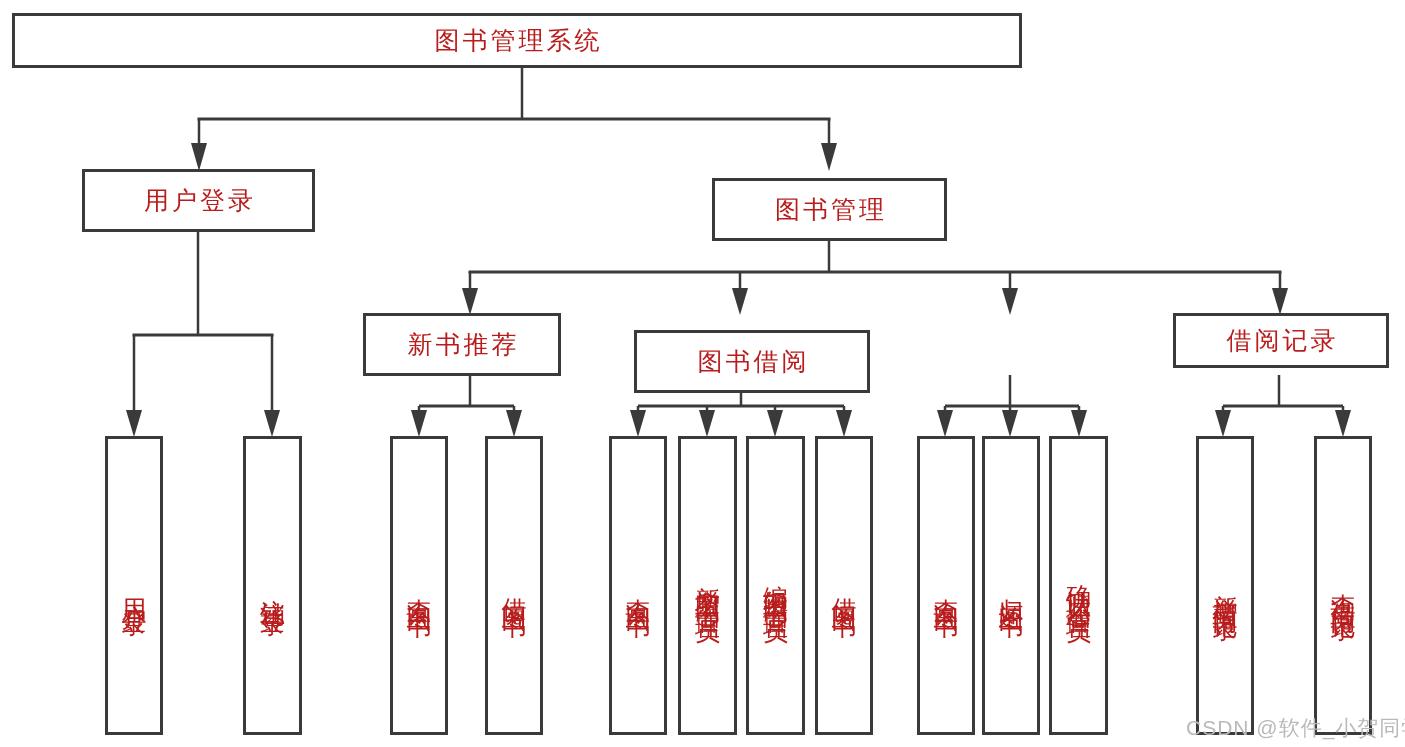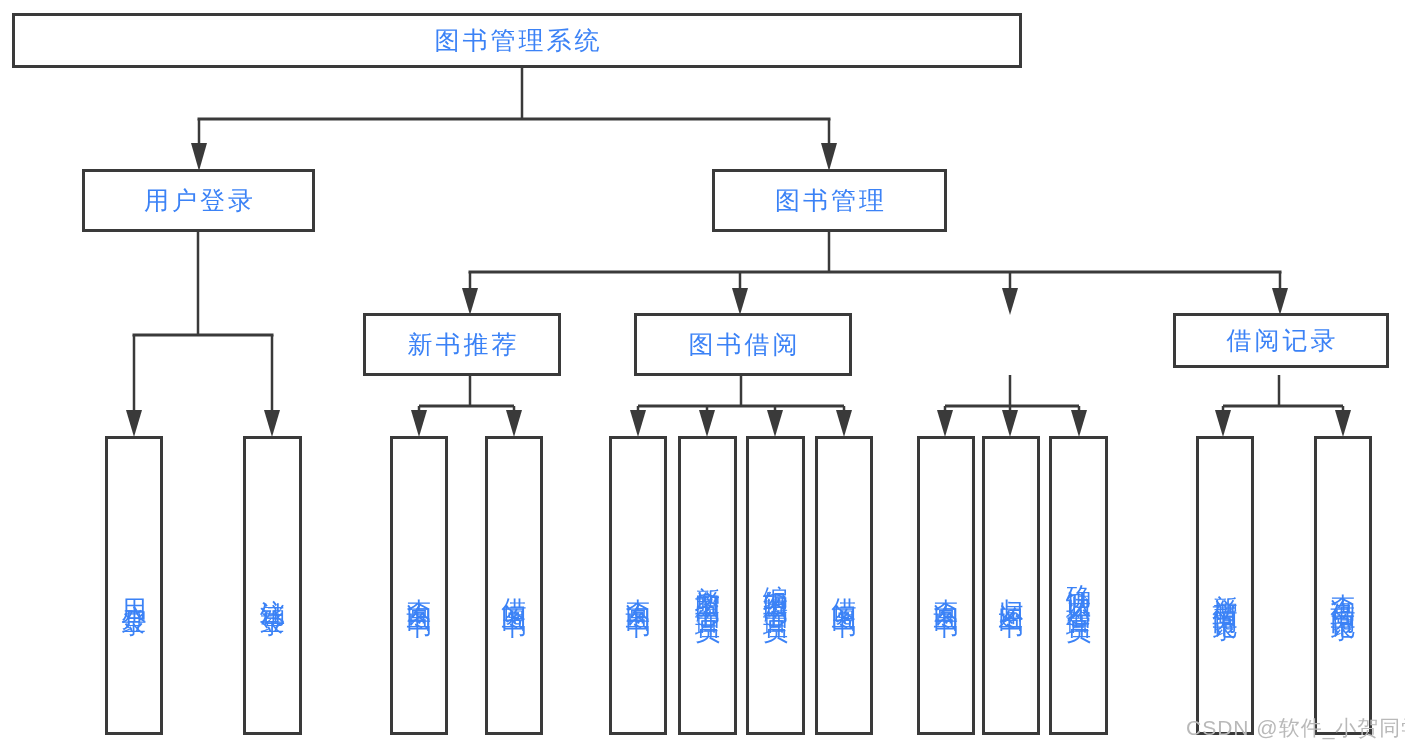--- a/index.html
+++ b/index.html
@@ -12,21 +12,21 @@
   }
   #connectors{position:absolute;left:0;top:0;}
   .box{
     position:absolute;
     box-sizing:border-box;
     background:#ffffff;
     border:3px solid #3a3a3a;
     display:flex;
     align-items:center;
     justify-content:center;
-    color:#3b82f6;
+    color:#b91c1c;
   }
   .h-box{font-size:25px;letter-spacing:3px;white-space:nowrap;}
   .h-box span{transform:translateX(1.5px);} 
   .v-box{
     writing-mode:vertical-rl;
     font-size:25px;
     letter-spacing:5px;
     line-height:1;
   }
   .v-box span{transform:translateY(2.5px);}
@@ -116,28 +116,28 @@
     </g>
   </svg>
 
   <div class="box h-box" style="left:12px;top:13px;width:1010px;height:55px">
     <span>图书管理系统</span>
   </div>
 
   <div class="box h-box" style="left:82px;top:169px;width:233px;height:63px">
     <span>用户登录</span>
   </div>
-  <div class="box h-box" style="left:712px;top:169px;width:235px;height:63px">
+  <div class="box h-box" style="left:712px;top:178px;width:235px;height:63px">
     <span>图书管理</span>
   </div>
 
   <div class="box h-box" style="left:363px;top:313px;width:198px;height:63px">
     <span>新书推荐</span>
   </div>
-  <div class="box h-box" style="left:634px;top:313px;width:218px;height:63px">
+  <div class="box h-box" style="left:634px;top:330px;width:236px;height:63px">
     <span>图书借阅</span>
   </div>
   <div class="box h-box" style="left:1173px;top:313px;width:216px;height:55px">
     <span>借阅记录</span>
   </div>
 
   <div class="box v-box" style="left:105px;top:436px;width:58px;height:299px">
     <span>用户登录</span>
   </div>
   <div class="box v-box" style="left:243px;top:436px;width:59px;height:299px">

